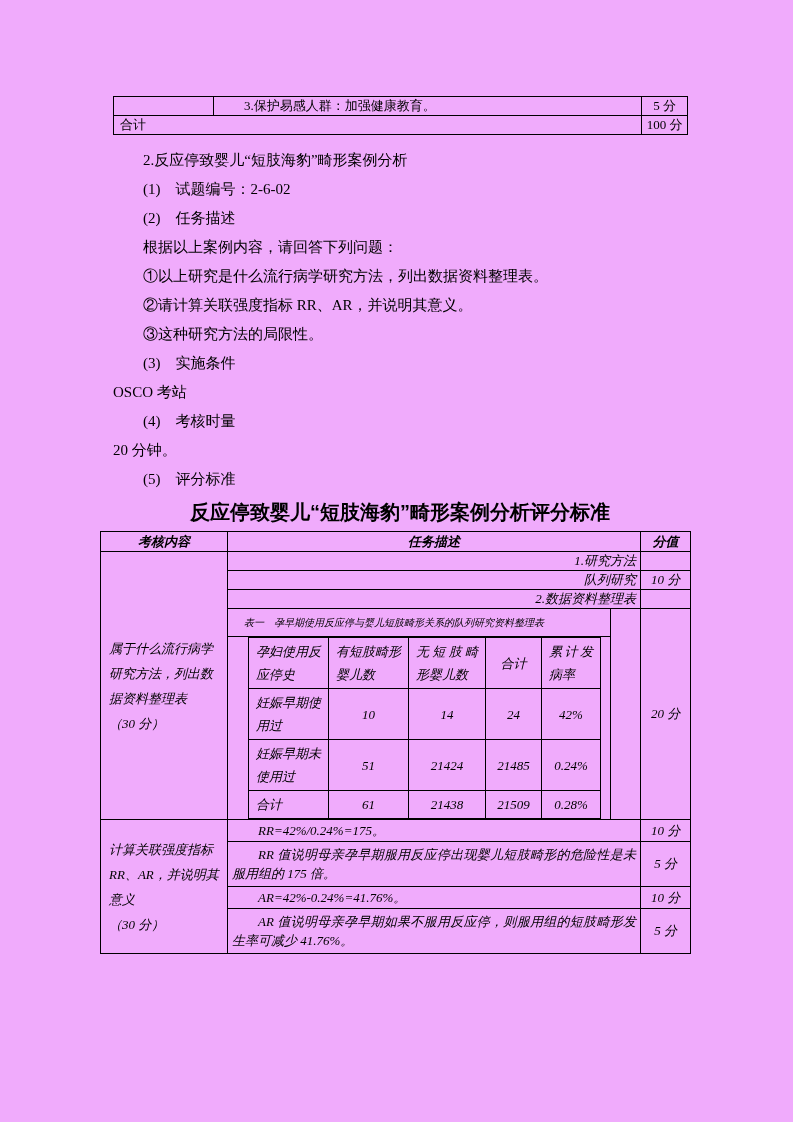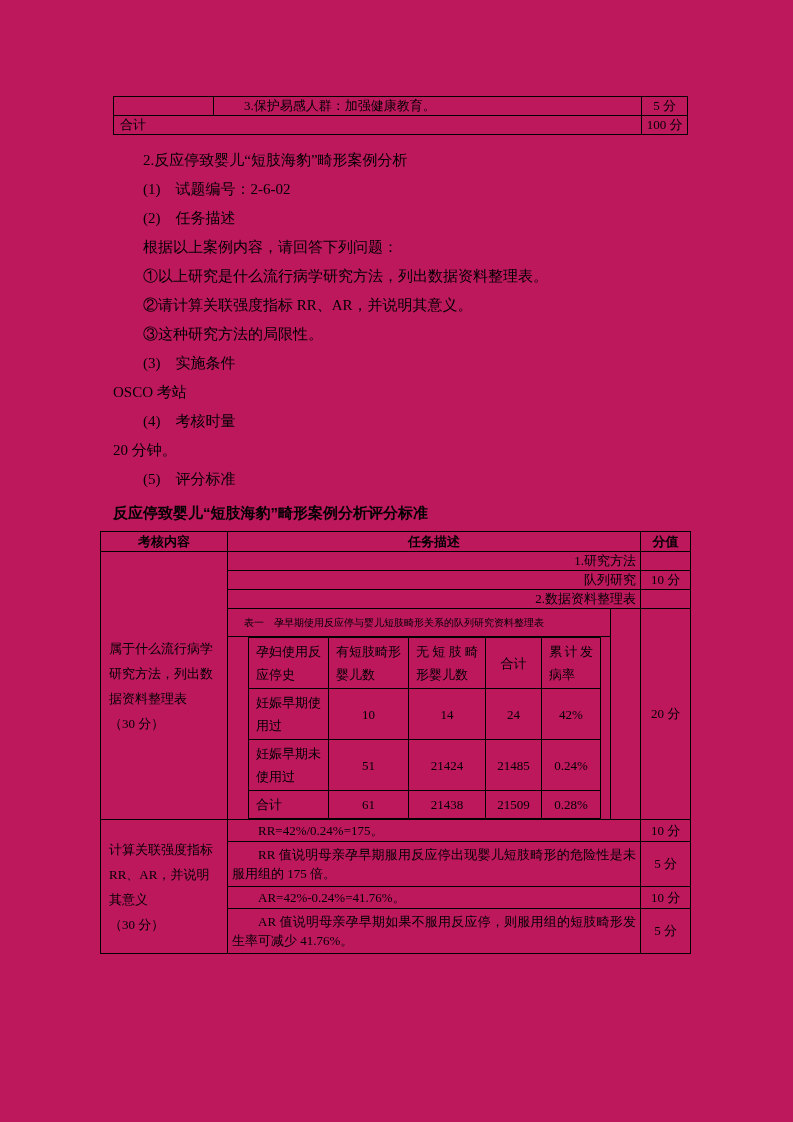--- a/index.html
+++ b/index.html
@@ -1,21 +1,21 @@
 <!DOCTYPE html>
 <html><head>
 <meta charset="utf-8">
 <style>
   * { box-sizing: border-box; }
   html, body { margin: 0; padding: 0; background: #ffffff; }
   .page {
     position: relative;
     width: 793px;
     height: 1122px;
-    background: #be185d;
+    background: #f0abfc;
     color: #000000;
     font-family: "Liberation Serif", "DejaVu Serif", serif;
     overflow: hidden;
   }
   .content {
     position: absolute;
     left: 113px;
     top: 96px;
     width: 574px;
   }
@@ -35,29 +35,30 @@
   .top-table .tt-total { padding-left: 6px; }
   .top-table .tt-score { text-align: center; padding: 0 2px; }
 
   
   .textblock { font-size: 15px; margin-top: 12px; }
   .line { line-height: 27px; text-indent: 2em; margin-top: 2px; }
   .line.noindent { text-indent: 0; }
   .para { line-height: 27px; text-indent: 2em; text-align: justify; margin-top: 2px; }
 
   .rating-title {
-    font-size: 15px;
+    font-size: 20px;
     font-weight: bold;
+    text-align: center;
     line-height: 27px;
     margin-top: 6px;
     font-family: "Liberation Sans", "DejaVu Sans", sans-serif;
   }
 
   
-  .main-table { width: 590px; margin-left: -13px; margin-top: 5px; font-size: 13px; }
+  .main-table { width: 590px; margin-left: -13px; margin-top: 5px; font-size: 13px; font-style: italic; }
   .main-table td { padding: 0 4px; }
   .main-table tr.head td {
     height: 20px;
     font-weight: bold;
     text-align: center;
     font-family: "Liberation Sans", "DejaVu Sans", sans-serif;
   }
   .main-table .sub-row td { height: 18px; }
   .main-table .crit-cell { padding-left: 14px; text-align: right; }
   .main-table .score-cell { text-align: center; padding: 0 2px; }

